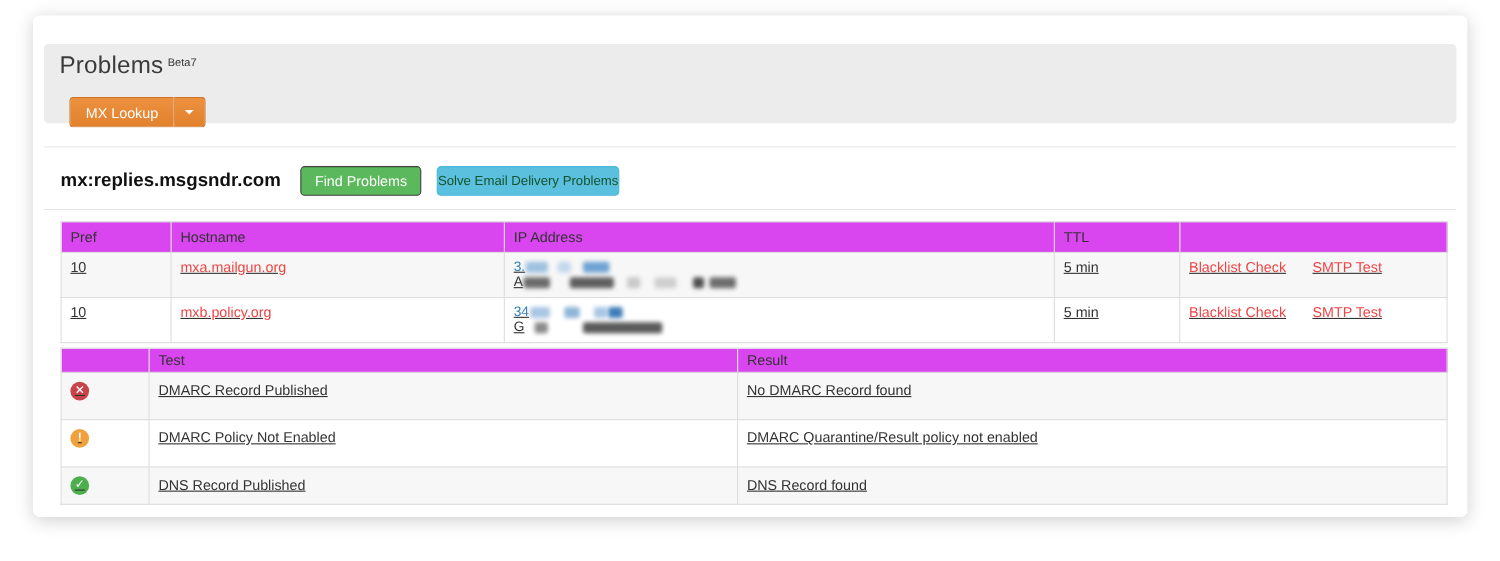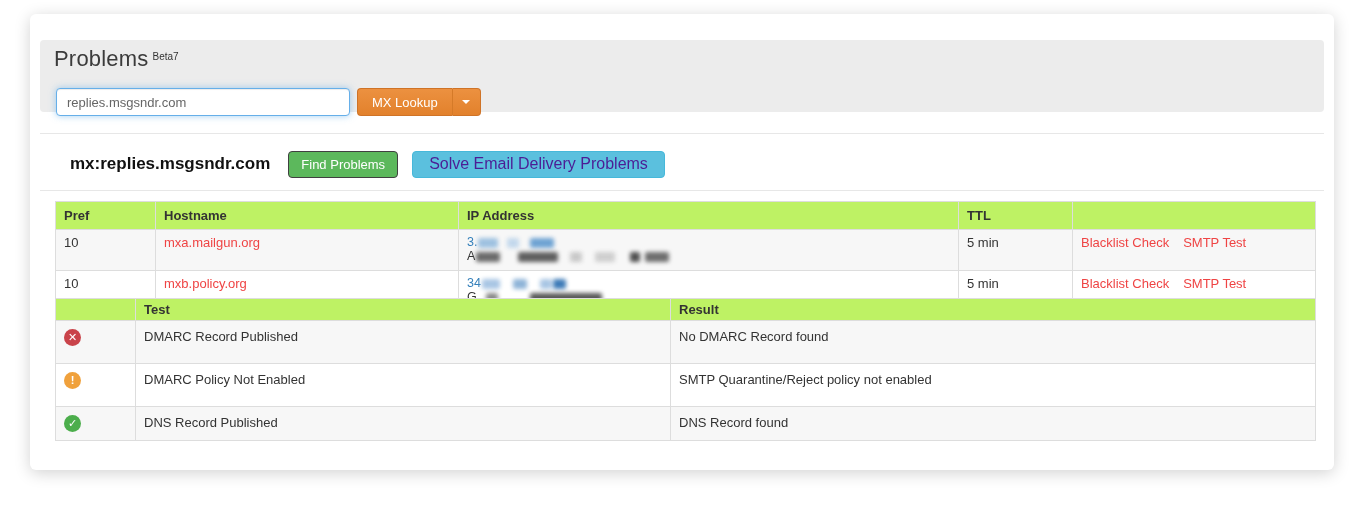--- a/index.html
+++ b/index.html
@@ -25,44 +25,44 @@
   .btn-caret { width:29px; height:28px; background:linear-gradient(#ec9140,#e2812c);
     border:1px solid #cf7327; border-left:1px solid #d57a28; border-radius:0 4px 4px 0;
     display:flex; align-items:center; justify-content:center; cursor:pointer; }
   .caret { width:0; height:0; border-left:4px solid transparent; border-right:4px solid transparent;
     border-top:4px solid #fff; }
 
   .hr { position:absolute; left:10px; width:1284px; height:1px; background:#e7e7e7; }
   .hr1 { top:119px; } .hr2 { top:176px; }
 
   
-  .result-head { position:absolute; left:40px; top:136px; height:28px;
+  .result-head { position:absolute; left:25px; top:136px; height:28px;
     display:flex; align-items:center; }
   .query-title { font-size:17px; font-weight:bold; color:#111; margin-right:18px; }
   .btn-green { height:27px; background:#5cb85c; border:1px solid #404040; color:#fff;
     border-radius:4px; font-size:13px; padding:0 12px; cursor:pointer; margin-right:14px;
     font-family:"Liberation Sans",sans-serif; }
-  .btn-blue { height:27px; background:#5bc0de; border:1px solid #46b8da; color:#4c1d95;
-    border-radius:4px; font-size:16px; padding:0 16px; cursor:pointer;
+  .btn-blue { height:27px; background:#5bc0de; border:1px solid #46b8da; color:#14532d;
+    border-radius:4px; font-size:12px; padding:0 0; cursor:pointer;
     font-family:"Liberation Sans",sans-serif; }
 
   
   table { border-collapse:collapse; table-layout:fixed; font-size:13px; }
   th, td { border:1px solid #ddd; text-align:left; vertical-align:top; }
-  th { background:#bef264; font-weight:bold; color:#333; padding:6px 8px;margin-top:22px; }
-  td { padding:5px 8px; color:#333; }
+  th { background:#d946ef; font-weight:normal; color:#333; padding:6px 8px;margin-top:22px; }
+  td { padding:5px 8px; color:#333;text-decoration:underline; }
   tr.stripe td { background:#f7f7f7; }
   .mx-table { position:absolute; left:25px; top:187px; width:1260px; }
-  .test-table { position:absolute; left:25px; top:284px; width:1260px;padding-left:48px; }
+  .test-table { position:absolute; left:25px; top:302px; width:1260px;padding-left:48px; }
   .test-table th { padding:3px 8px; }
   .test-table td { padding:8px; }
   a.link { color:#ef4444; text-decoration:none; cursor:pointer; }
   .ip-line { font-size:12.5px; line-height:14px; white-space:nowrap; }
   .ip-line.blue { color:#3580bb; }
-  .actions { display:flex; gap:14px; }
+  .actions { display:flex; gap:24px; }
   .redact { display:inline-block; height:10px; border-radius:2px;
     filter:blur(2px); vertical-align:middle; }
 
   
   .status-circle { width:17px; height:17px; border-radius:50%; color:#fff;
     font-size:11px; font-weight:bold; display:flex; align-items:center;
     justify-content:center; line-height:1; }
   .status-error { background:#c9434a; }
   .status-warning { background:#f0a13c; }
   .status-ok { background:#4cae4c; }
@@ -70,21 +70,20 @@
 </head>
 <body>
 
 <div class="card">
 
   <div class="tool-panel">
     <div>
       <span class="tool-title">Problems</span><span class="tool-beta">Beta7</span>
     </div>
     <div class="lookup-row">
-      <input class="domain-input" type="text" value="replies.msgsndr.com" style="">
       <div class="btn-group">
         <button class="btn-lookup">MX Lookup</button>
         <button class="btn-caret">
           <span class="caret"></span>
         </button>
       </div>
     </div>
   </div>
 
   <div class="hr hr1"></div>
@@ -167,21 +166,21 @@
             <div class="status-circle status-error">✕</div>
           </td>
         <td>DMARC Record Published</td>
         <td>No DMARC Record found</td>
       </tr>
       <tr style="height:43px">
         <td>
             <div class="status-circle status-warning">!</div>
           </td>
         <td>DMARC Policy Not Enabled</td>
-        <td>SMTP Quarantine/Reject policy not enabled</td>
+        <td>DMARC Quarantine/Result policy not enabled</td>
       </tr>
       <tr class="stripe" style="height:31px">
         <td>
             <div class="status-circle status-ok">✓</div>
           </td>
         <td>DNS Record Published</td>
         <td>DNS Record found</td>
       </tr>
     </tbody>
   </table>

